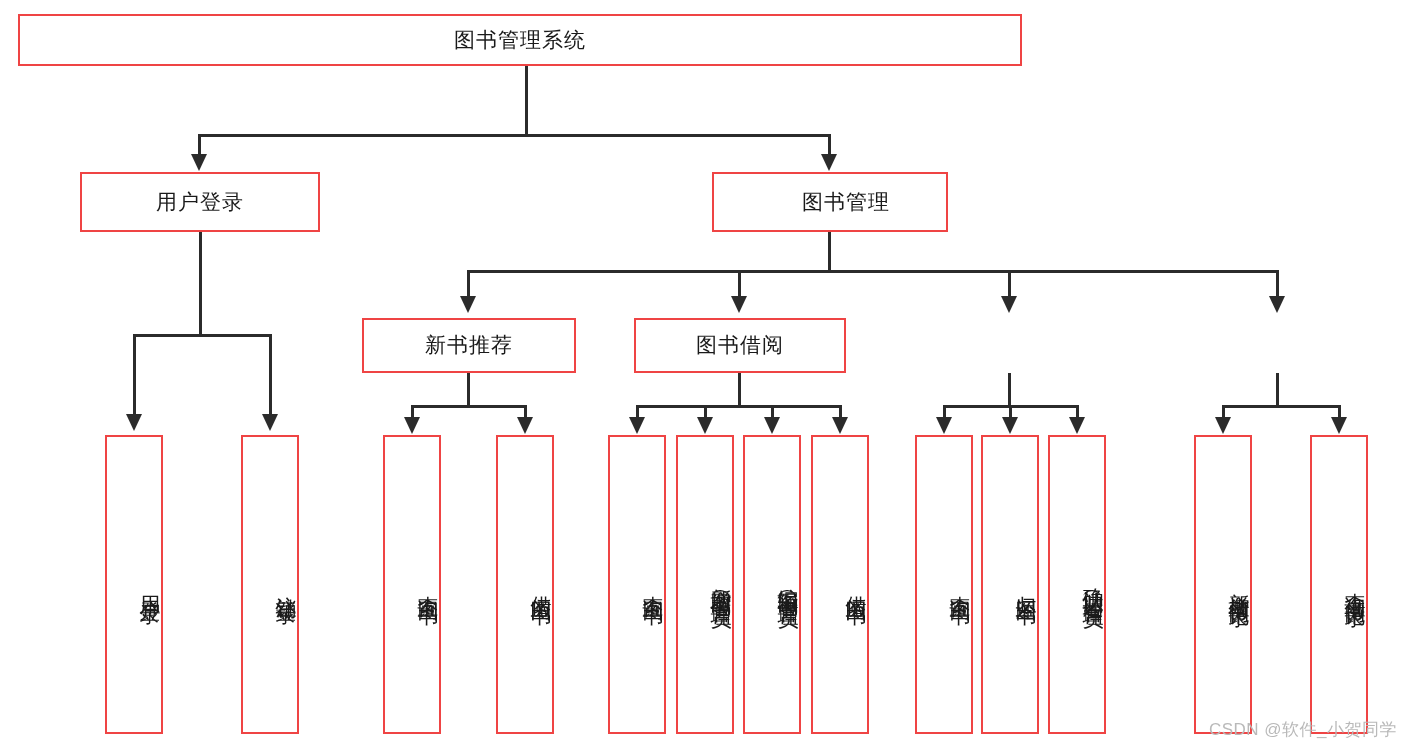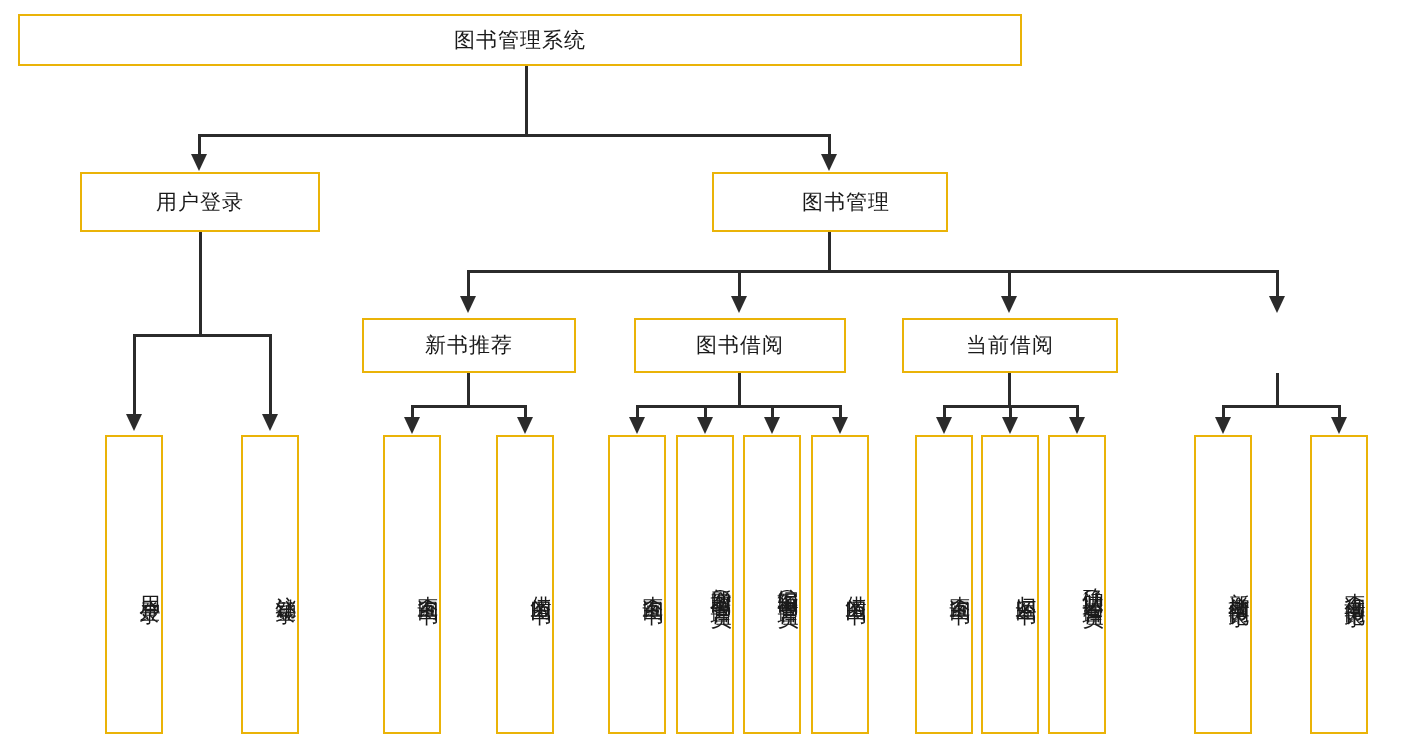--- a/index.html
+++ b/index.html
@@ -13,21 +13,21 @@
   #canvas {
     position: relative;
     width: 1405px;
     height: 747px;
     background: #ffffff;
     overflow: hidden;
   }
   .node {
     position: absolute;
     box-sizing: border-box;
-    border: 2px solid #eab308;
+    border: 2px solid #ef4444;
     background: #ffffff;
     display: flex;
     align-items: center;
     justify-content: center;
     color: #1a1a1a;
   }
   .node.horiz {
     font-size: 21px;
     letter-spacing: 1px;
   }
@@ -115,23 +115,20 @@
   <div class="arrow" style="left:1001px; top:296px;"></div>
   <div class="edge v" style="left:1276px; top:270px; width:3px; height:28px;"></div>
   <div class="arrow" style="left:1269px; top:296px;"></div>
 
   <div class="node horiz" style="left:634px; top:318px; width:212px; height:55px;">
     <span class="label">图书借阅</span>
   </div>
   <div class="node horiz" style="left:362px; top:318px; width:214px; height:55px;">
     <span class="label">新书推荐</span>
   </div>
-  <div class="node horiz" style="left:902px; top:318px; width:216px; height:55px;">
-    <span class="label">当前借阅</span>
-  </div>
 
   <div class="edge v" style="left:467px; top:373px; width:3px; height:34px;"></div>
   <div class="edge h" style="left:411px; top:405px; width:116px; height:3px;"></div>
   <div class="edge v" style="left:411px; top:405px; width:3px; height:14px;"></div>
   <div class="arrow" style="left:404px; top:417px;"></div>
   <div class="edge v" style="left:524px; top:405px; width:3px; height:14px;"></div>
   <div class="arrow" style="left:517px; top:417px;"></div>
 
   <div class="edge v" style="left:738px; top:373px; width:3px; height:34px;"></div>
   <div class="edge h" style="left:636px; top:405px; width:205px; height:3px;"></div>
@@ -197,14 +194,15 @@
     <span class="label">确认归还（管理员）</span>
   </div>
 
   <div class="node vert" style="left:1194px; top:435px; width:58px; height:299px;">
     <span class="label">新增借阅记录</span>
   </div>
   <div class="node vert" style="left:1310px; top:435px; width:58px; height:299px;">
     <span class="label">查询借阅记录</span>
   </div>
 
+  <div id="watermark">CSDN @软件_小贺同学</div>
 
 </div>
 
 </body></html>

